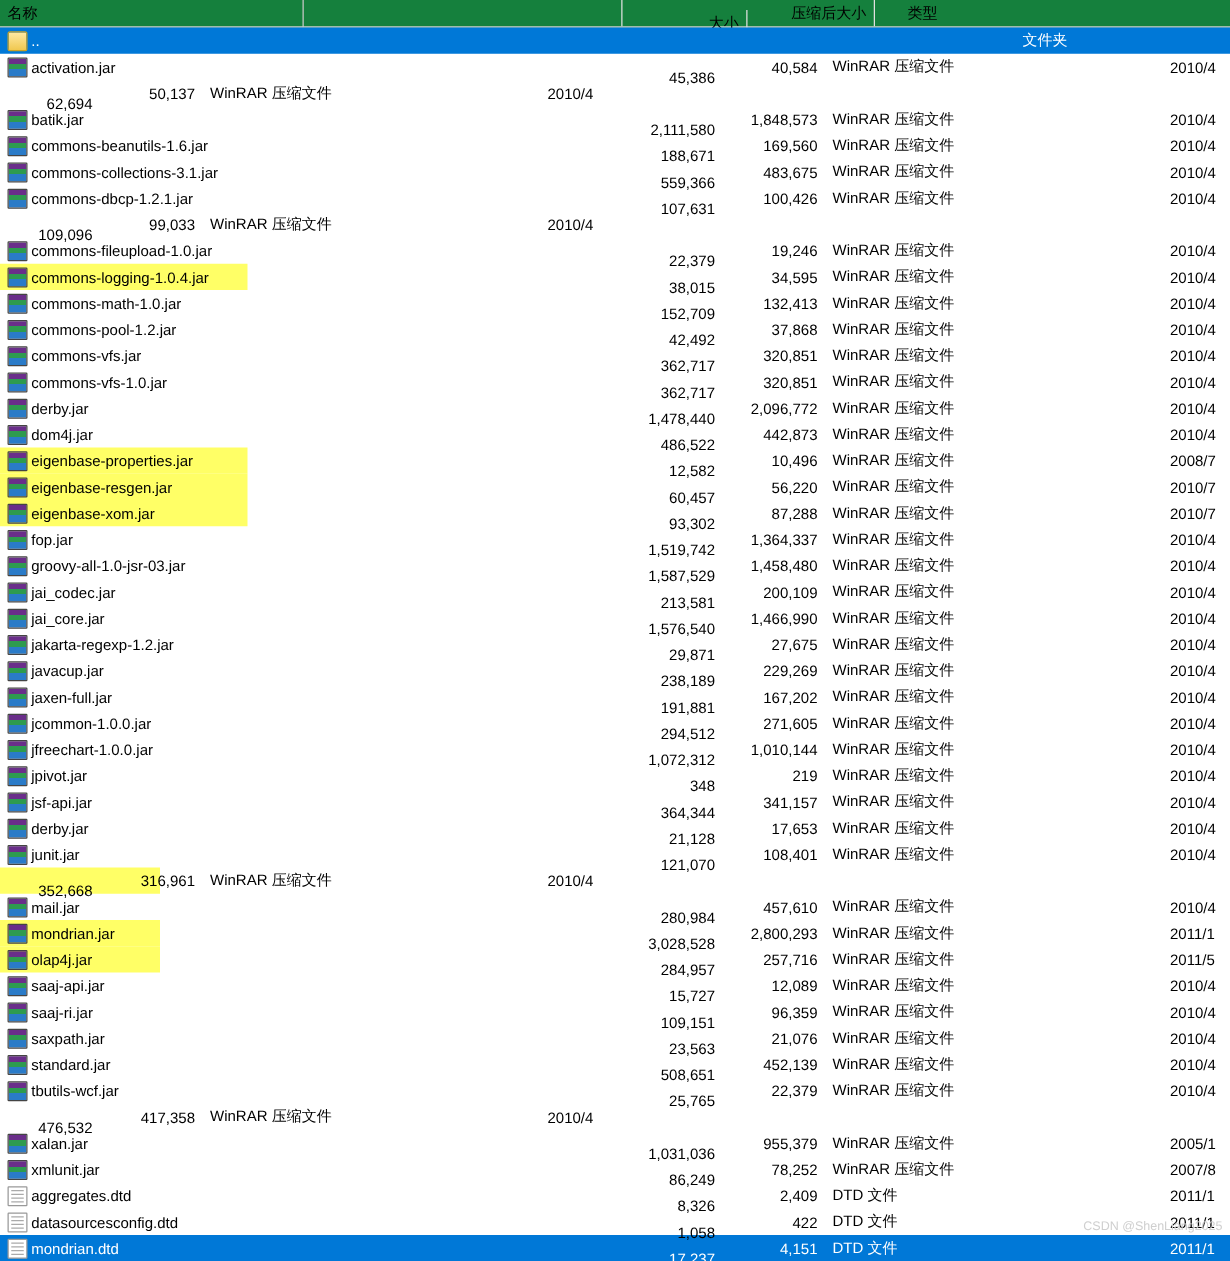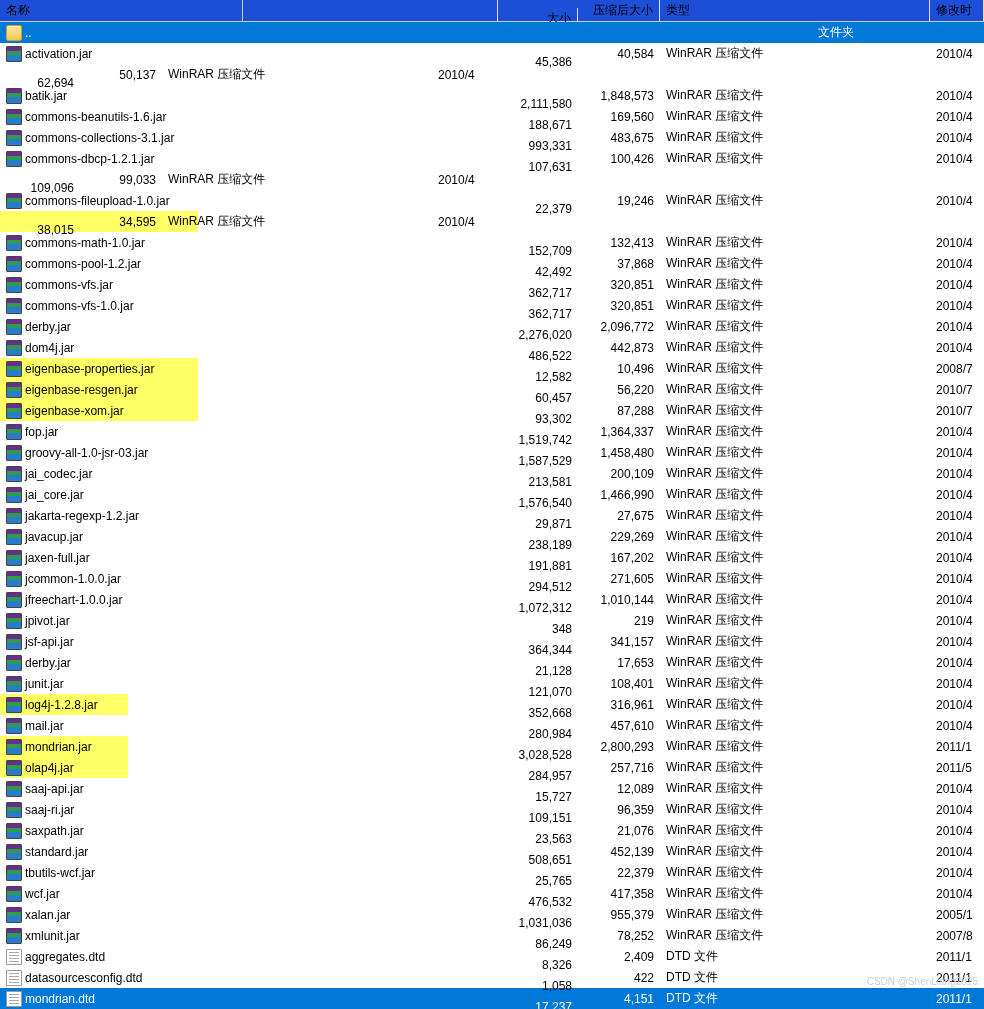--- a/index.html
+++ b/index.html
@@ -6,24 +6,25 @@
 body {
   font-family: "Microsoft YaHei", Tahoma, Arial, sans-serif;
   font-size: 12px;
   background: #fff;
   color: #000;
   width: 984px;
   overflow: hidden;
 }
 .header {
   display: flex;
-  background: #1d4ed8;
+  background: #15803d;
   border-bottom: 1px solid #d0d0d0;
   height: 22px;
   align-items: center;
+  gap: 20px;
 }
 .header-cell {
   padding: 2px 6px;
   border-right: 1px solid #e0e0e0;
   height: 100%;
   display: flex;
   align-items: center;
   overflow: hidden;
   white-space: nowrap;
 }
@@ -175,21 +176,21 @@
         <div class="cell col-size">188,671</div>
         <div class="cell col-packed">169,560</div>
         <div class="cell col-type">WinRAR 压缩文件</div>
         <div class="cell col-date">2010/4</div>
       </div>
       <div class="row">
         <div class="cell col-name">
           <span class="icon icon-rar"></span>
           <span class="name-text">commons-collections-3.1.jar</span>
         </div>
-        <div class="cell col-size">993,331</div>
+        <div class="cell col-size">559,366</div>
         <div class="cell col-packed">483,675</div>
         <div class="cell col-type">WinRAR 压缩文件</div>
         <div class="cell col-date">2010/4</div>
       </div>
       <div class="row">
         <div class="cell col-name">
           <span class="icon icon-rar"></span>
           <span class="name-text">commons-dbcp-1.2.1.jar</span>
         </div>
         <div class="cell col-size">107,631</div>
@@ -208,20 +209,24 @@
           <span class="icon icon-rar"></span>
           <span class="name-text">commons-fileupload-1.0.jar</span>
         </div>
         <div class="cell col-size">22,379</div>
         <div class="cell col-packed">19,246</div>
         <div class="cell col-type">WinRAR 压缩文件</div>
         <div class="cell col-date">2010/4</div>
       </div>
       <div class="row">
         <div class="hl" style="width: 198px;"></div>
+        <div class="cell col-name">
+          <span class="icon icon-rar"></span>
+          <span class="name-text">commons-logging-1.0.4.jar</span>
+        </div>
         <div class="cell col-size">38,015</div>
         <div class="cell col-packed">34,595</div>
         <div class="cell col-type">WinRAR 压缩文件</div>
         <div class="cell col-date">2010/4</div>
       </div>
       <div class="row">
         <div class="cell col-name">
           <span class="icon icon-rar"></span>
           <span class="name-text">commons-math-1.0.jar</span>
         </div>
@@ -258,21 +263,21 @@
         <div class="cell col-size">362,717</div>
         <div class="cell col-packed">320,851</div>
         <div class="cell col-type">WinRAR 压缩文件</div>
         <div class="cell col-date">2010/4</div>
       </div>
       <div class="row">
         <div class="cell col-name">
           <span class="icon icon-rar"></span>
           <span class="name-text">derby.jar</span>
         </div>
-        <div class="cell col-size">2,276,020</div>
+        <div class="cell col-size">1,478,440</div>
         <div class="cell col-packed">2,096,772</div>
         <div class="cell col-type">WinRAR 压缩文件</div>
         <div class="cell col-date">2010/4</div>
       </div>
       <div class="row">
         <div class="cell col-name">
           <span class="icon icon-rar"></span>
           <span class="name-text">dom4j.jar</span>
         </div>
         <div class="cell col-size">486,522</div>
@@ -438,24 +443,20 @@
           <span class="icon icon-rar"></span>
           <span class="name-text">junit.jar</span>
         </div>
         <div class="cell col-size">121,070</div>
         <div class="cell col-packed">108,401</div>
         <div class="cell col-type">WinRAR 压缩文件</div>
         <div class="cell col-date">2010/4</div>
       </div>
       <div class="row">
         <div class="hl" style="width: 128px;"></div>
-        <div class="cell col-name">
-          <span class="icon icon-rar"></span>
-          <span class="name-text">log4j-1.2.8.jar</span>
-        </div>
         <div class="cell col-size">352,668</div>
         <div class="cell col-packed">316,961</div>
         <div class="cell col-type">WinRAR 压缩文件</div>
         <div class="cell col-date">2010/4</div>
       </div>
       <div class="row">
         <div class="cell col-name">
           <span class="icon icon-rar"></span>
           <span class="name-text">mail.jar</span>
         </div>
@@ -530,24 +531,20 @@
         <div class="cell col-name">
           <span class="icon icon-rar"></span>
           <span class="name-text">tbutils-wcf.jar</span>
         </div>
         <div class="cell col-size">25,765</div>
         <div class="cell col-packed">22,379</div>
         <div class="cell col-type">WinRAR 压缩文件</div>
         <div class="cell col-date">2010/4</div>
       </div>
       <div class="row">
-        <div class="cell col-name">
-          <span class="icon icon-rar"></span>
-          <span class="name-text">wcf.jar</span>
-        </div>
         <div class="cell col-size">476,532</div>
         <div class="cell col-packed">417,358</div>
         <div class="cell col-type">WinRAR 压缩文件</div>
         <div class="cell col-date">2010/4</div>
       </div>
       <div class="row">
         <div class="cell col-name">
           <span class="icon icon-rar"></span>
           <span class="name-text">xalan.jar</span>
         </div>

